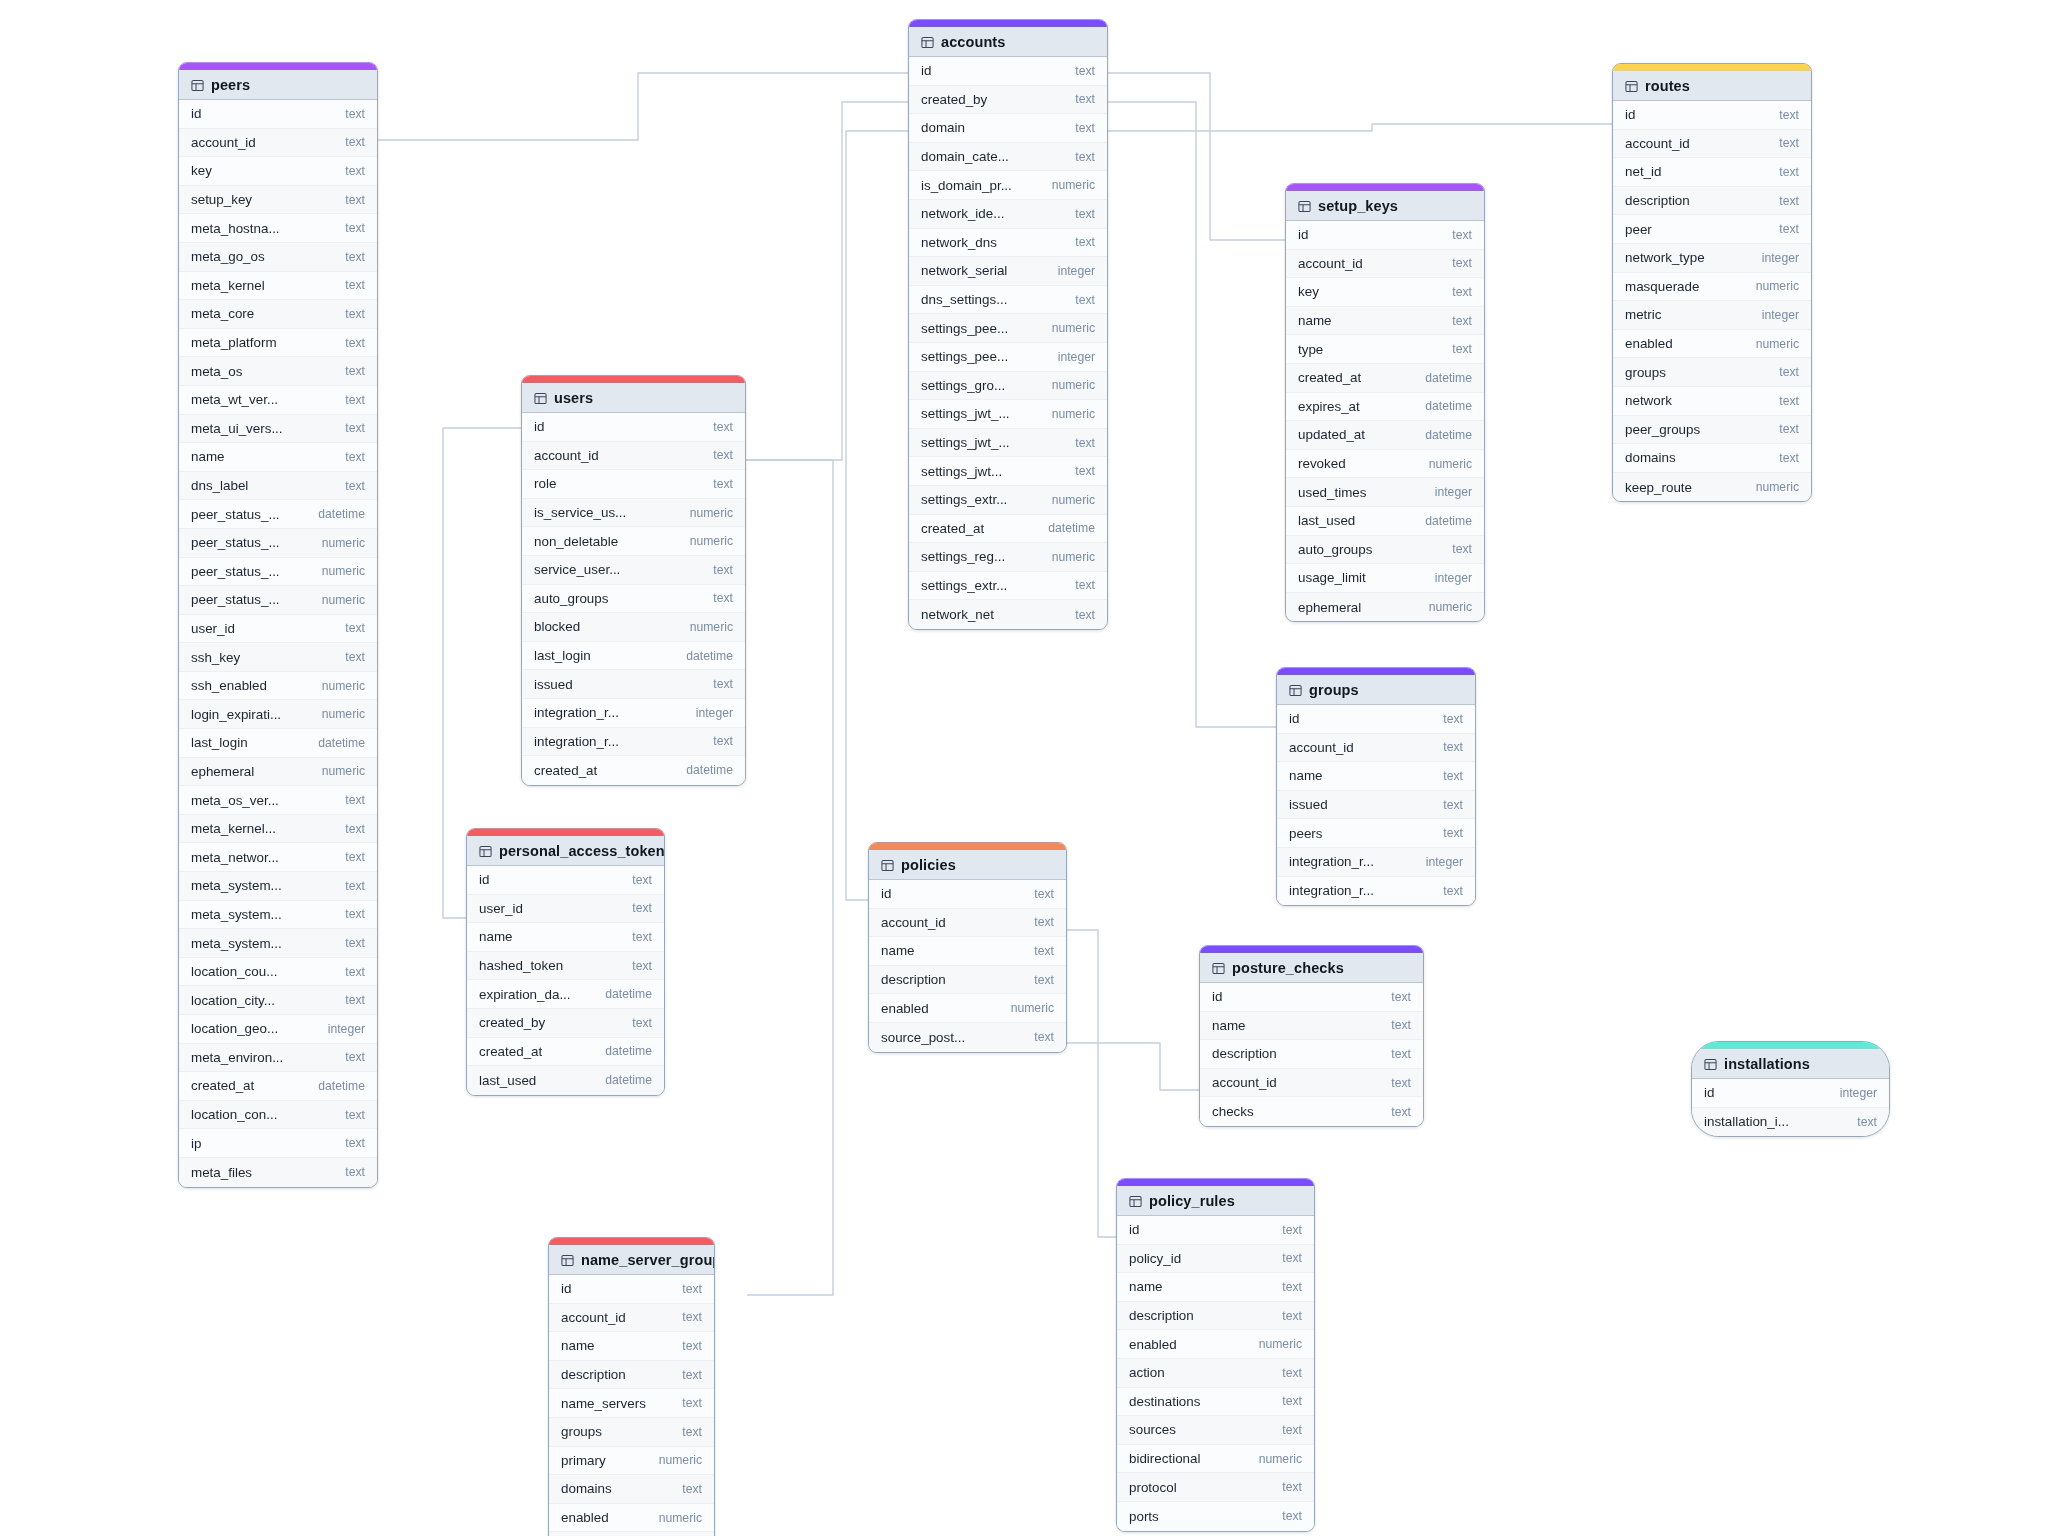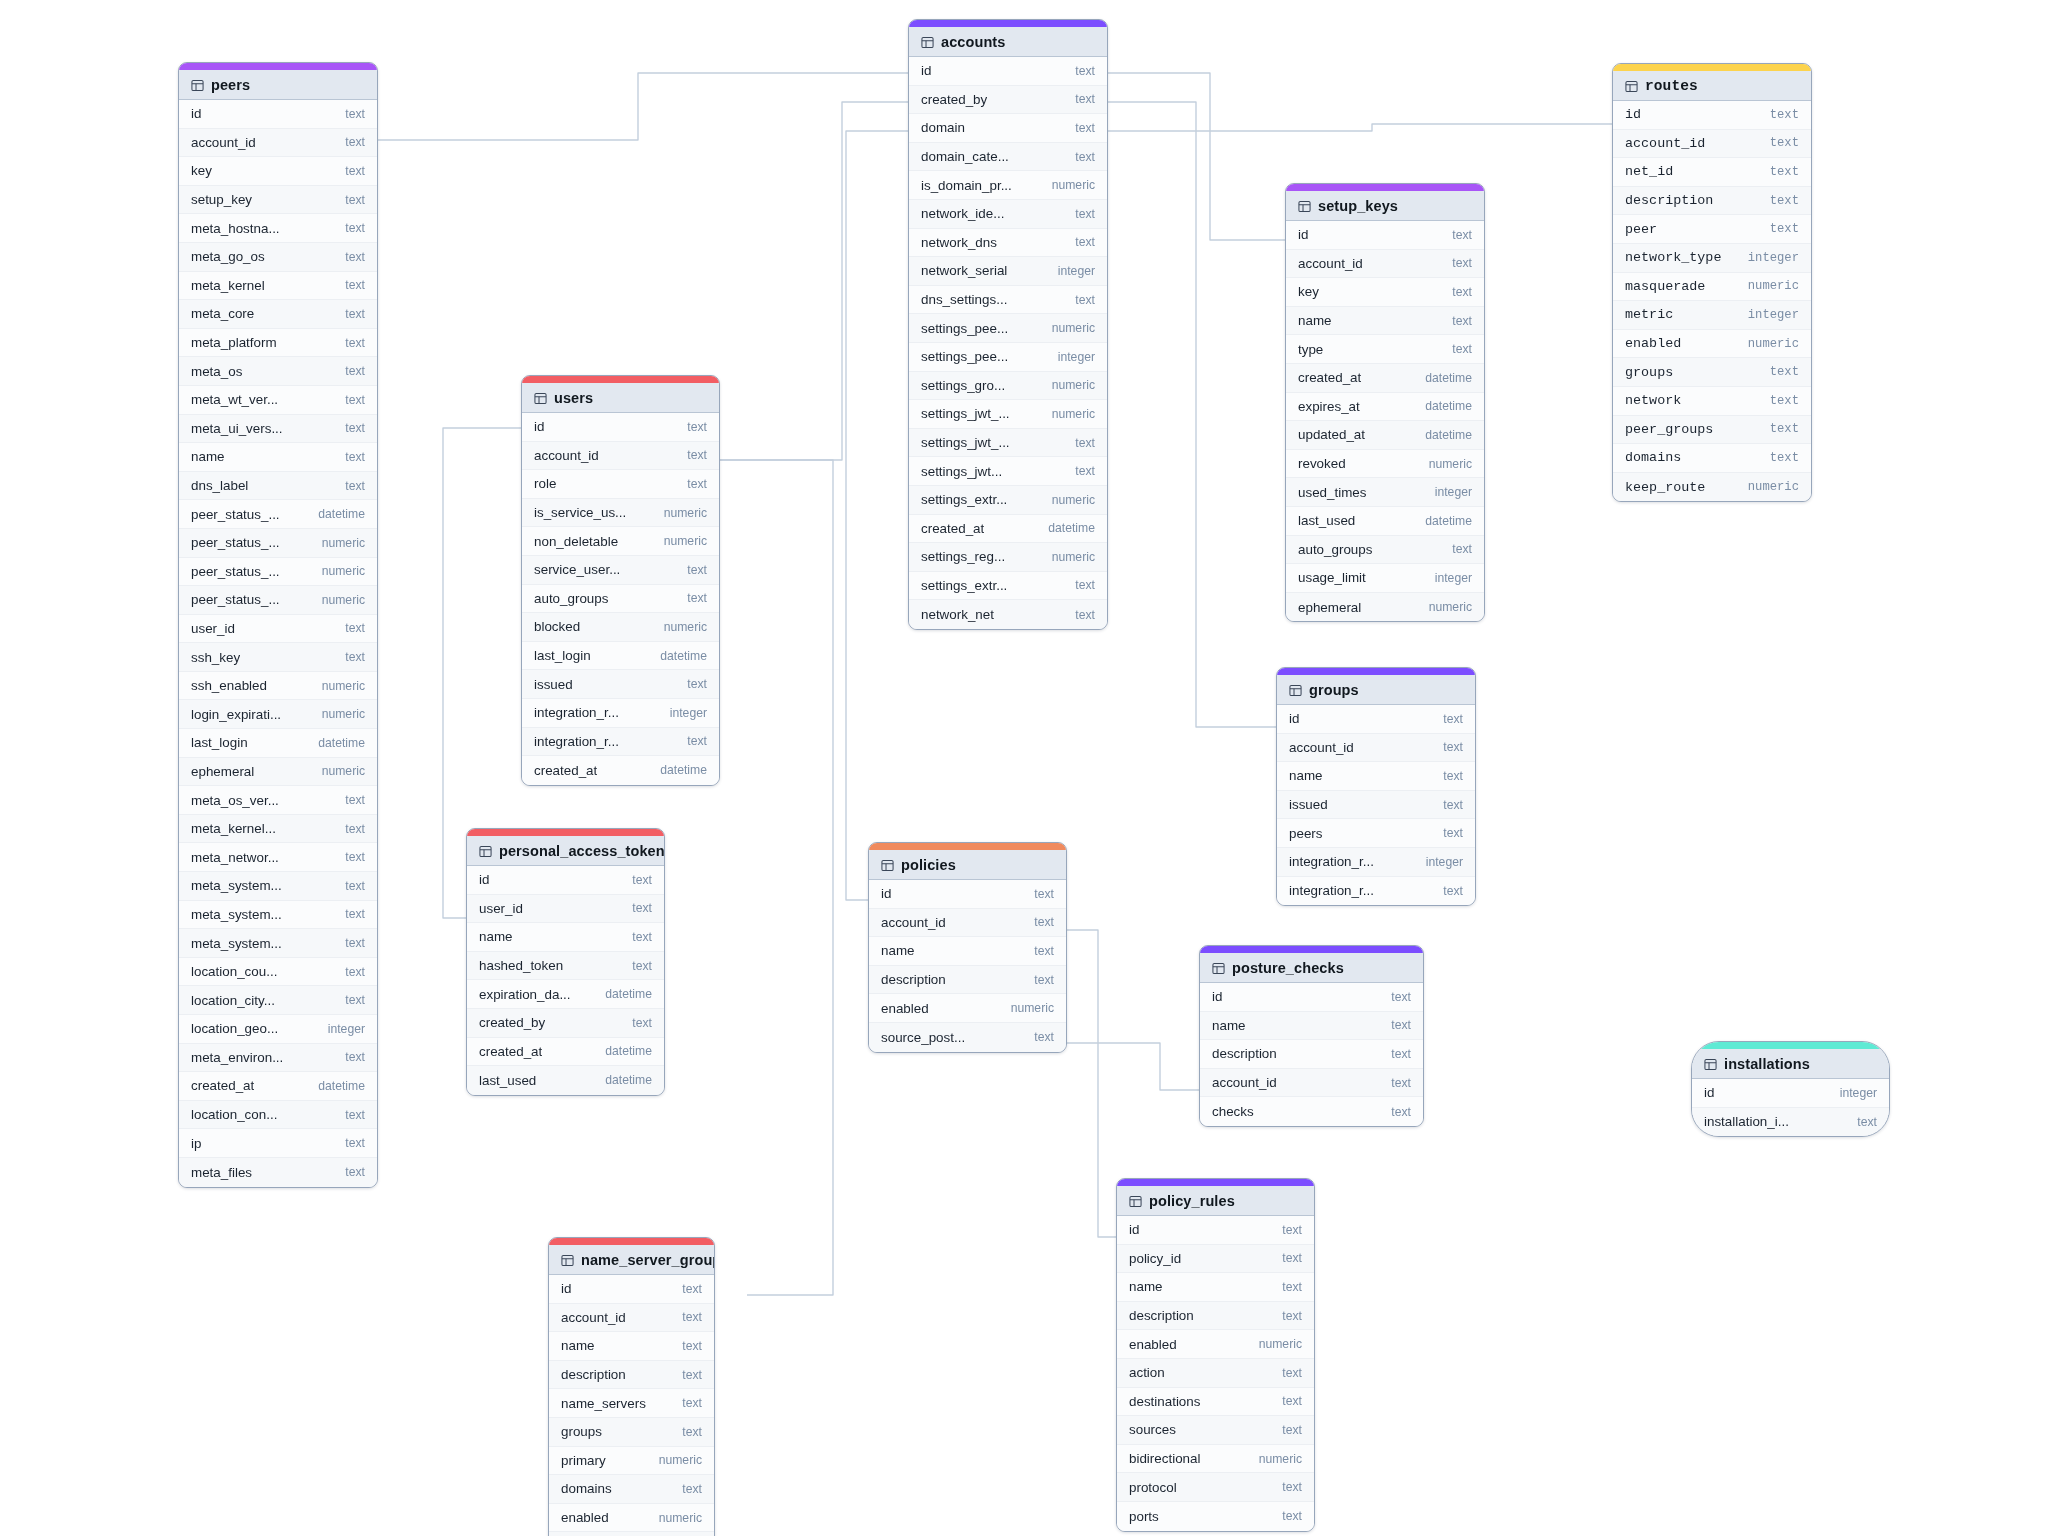--- a/index.html
+++ b/index.html
@@ -252,21 +252,21 @@
       </div>
       <div class="field-row">
         <span class="field-name">ip</span>
         <span class="field-type">text</span>
       </div>
       <div class="field-row">
         <span class="field-name">meta_files</span>
         <span class="field-type">text</span>
       </div>
     </div>
-    <div class="table-card" style="left: 521px; top: 375px; width: 199px;">
+    <div class="table-card" style="left: 521px; top: 375px; width: 225px;">
       <div class="accent-bar" style="background: rgb(242, 93, 99);"></div>
       <div class="table-header">
         <span class="tbl-icon">
           <svg viewBox="0 0 14 14" width="13" height="13">
             <rect x="1" y="1.5" width="12" height="11" rx="1.5" fill="none" stroke="#3a4658" stroke-width="1.1"></rect>
             <line x1="1" y1="5.2" x2="13" y2="5.2" stroke="#3a4658" stroke-width="1.1"></line>
             <line x1="5.4" y1="5.2" x2="5.4" y2="12.5" stroke="#3a4658" stroke-width="1.1"></line>
           </svg>
         </span>
         <span class="tbl-name">users</span>
@@ -745,21 +745,21 @@
       </div>
       <div class="field-row">
         <span class="field-name">protocol</span>
         <span class="field-type">text</span>
       </div>
       <div class="field-row">
         <span class="field-name">ports</span>
         <span class="field-type">text</span>
       </div>
     </div>
-    <div class="table-card" style="left: 1612px; top: 63px; width: 200px; font-family: Liberation Mono, monospace;">
+    <div class="table-card" style="left: 1612px; top: 63px; width: 200px;">
       <div class="accent-bar" style="background: rgb(252, 211, 77);"></div>
       <div class="table-header">
         <span class="tbl-icon">
           <svg viewBox="0 0 14 14" width="13" height="13">
             <rect x="1" y="1.5" width="12" height="11" rx="1.5" fill="none" stroke="#3a4658" stroke-width="1.1"></rect>
             <line x1="1" y1="5.2" x2="13" y2="5.2" stroke="#3a4658" stroke-width="1.1"></line>
             <line x1="5.4" y1="5.2" x2="5.4" y2="12.5" stroke="#3a4658" stroke-width="1.1"></line>
           </svg>
         </span>
         <span class="tbl-name">routes</span>

